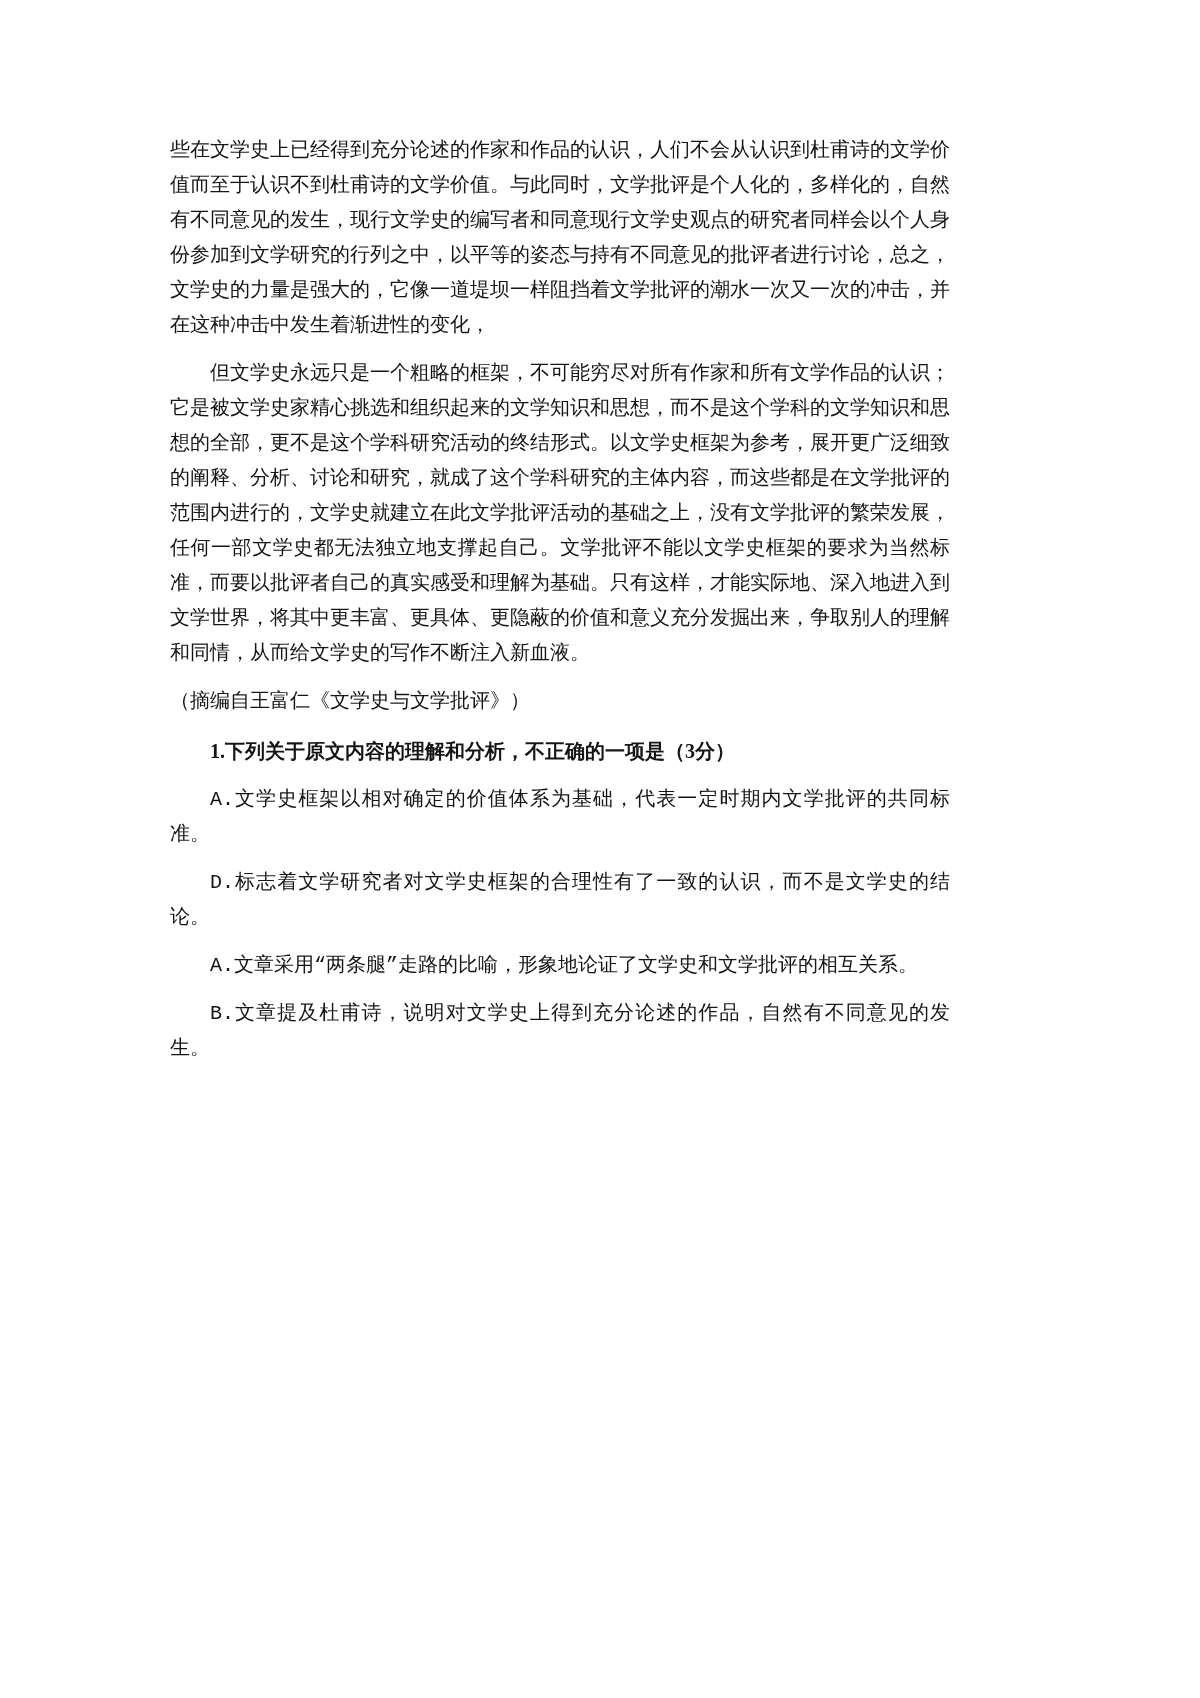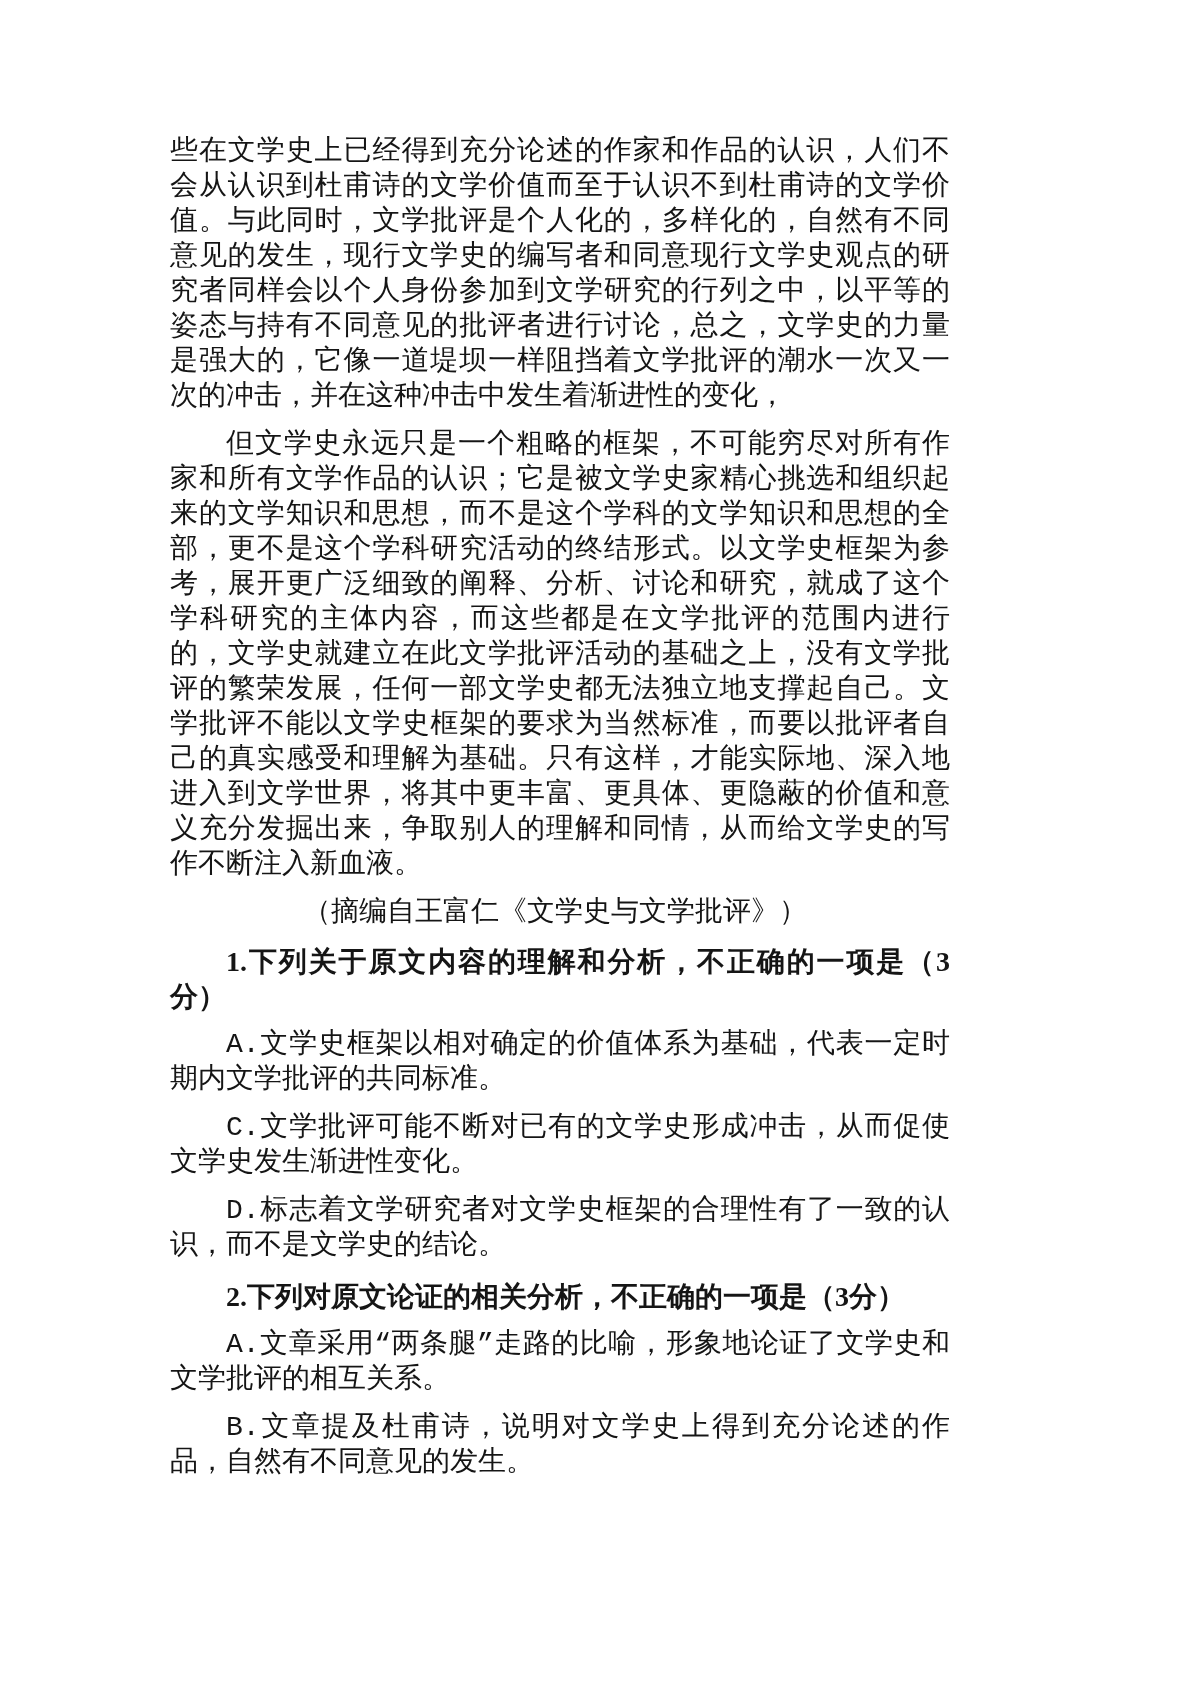--- a/index.html
+++ b/index.html
@@ -9,38 +9,38 @@
   }
   .page {
     position: relative;
     width: 1200px;
     height: 1698px;
     box-sizing: border-box;
     background: #ffffff;
     padding: 132px 250px 60px 170px;
     font-family: "Liberation Serif", "DejaVu Serif", serif;
     color: #151515;
-    font-size: 28px;
+    font-size: 20px;
     line-height: 35px;
     overflow: hidden;
   }
   .para {
     margin: 0 0 13px 0;
     text-align: justify;
     text-justify: inter-ideograph;
   }
   .indent {
     text-indent: 2em;
   }
   .no-indent {
     text-indent: 0;
   }
   .attribution {
     margin: 0 0 13px 0;
-    text-align: center;
+    text-align: left;
     padding-right: 10px;
   }
   .stem {
     margin: 16px 0 13px 0;
     text-indent: 2em;
     text-align: justify;
     font-weight: bold;
   }
   .option {
     margin: 0 0 13px 0;
@@ -59,24 +59,22 @@
 
   <p class="para indent">但文学史永远只是一个粗略的框架，不可能穷尽对所有作家和所有文学作品的认识；它是被文学史家精心挑选和组织起来的文学知识和思想，而不是这个学科的文学知识和思想的全部，更不是这个学科研究活动的终结形式。以文学史框架为参考，展开更广泛细致的阐释、分析、讨论和研究，就成了这个学科研究的主体内容，而这些都是在文学批评的范围内进行的，文学史就建立在此文学批评活动的基础之上，没有文学批评的繁荣发展，任何一部文学史都无法独立地支撑起自己。文学批评不能以文学史框架的要求为当然标准，而要以批评者自己的真实感受和理解为基础。只有这样，才能实际地、深入地进入到文学世界，将其中更丰富、更具体、更隐蔽的价值和意义充分发掘出来，争取别人的理解和同情，从而给文学史的写作不断注入新血液。</p>
 
   <p class="attribution">（摘编自王富仁《文学史与文学批评》）</p>
 
   <p class="stem">1.下列关于原文内容的理解和分析，不正确的一项是（3分）</p>
 
   <p class="option">A.文学史框架以相对确定的价值体系为基础，代表一定时期内文学批评的共同标准。</p>
 
 
-  <p class="option">C.文学批评可能不断对已有的文学史形成冲击，从而促使文学史发生渐进性变化。</p>
 
   <p class="option">D.标志着文学研究者对文学史框架的合理性有了一致的认识，而不是文学史的结论。</p>
 
-  <p class="stem">2.下列对原文论证的相关分析，不正确的一项是（3分）</p>
 
   <p class="option">A.文章采用“两条腿”走路的比喻，形象地论证了文学史和文学批评的相互关系。</p>
 
   <p class="option">B.文章提及杜甫诗，说明对文学史上得到充分论述的作品，自然有不同意见的发生。</p>
 
 
 </div>
 
 </body></html>

